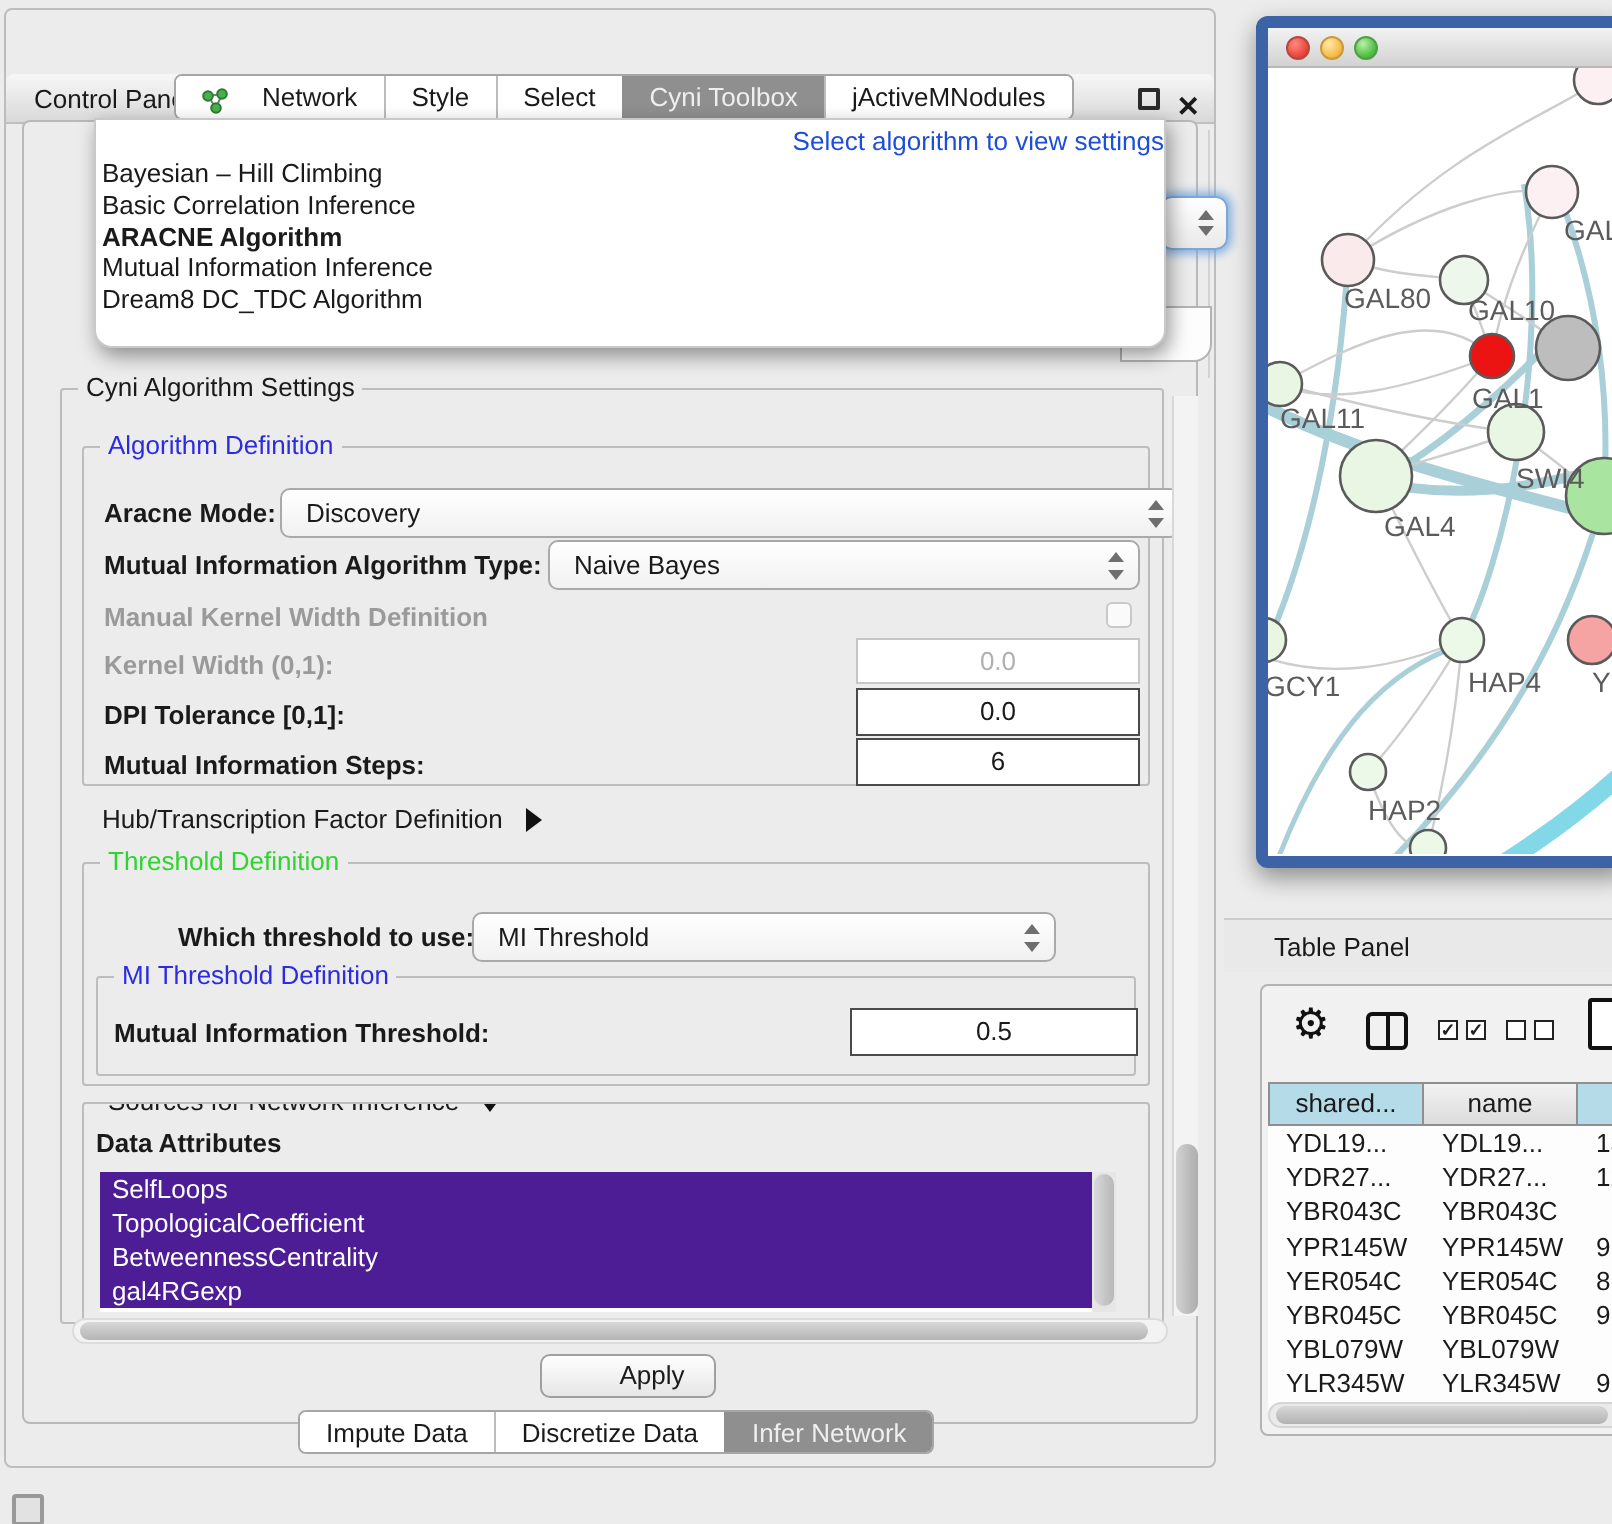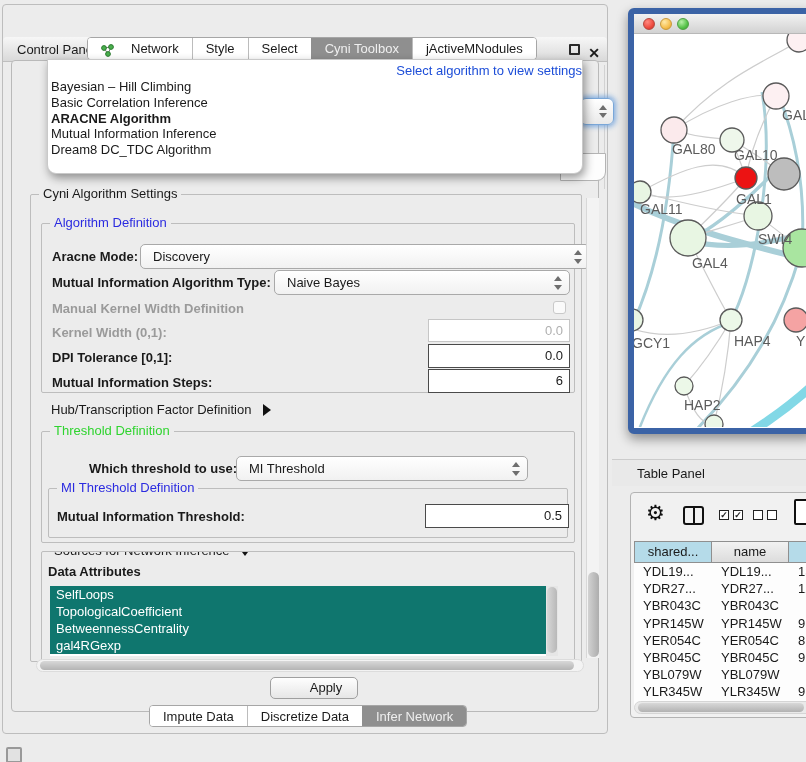--- a/index.html
+++ b/index.html
@@ -67,36 +67,36 @@
   
   .combo { position:absolute; background:linear-gradient(#ffffff,#f1f1f1); border:1px solid #a9a9a9;
     border-radius:5px; height:25px; line-height:23px; padding-left:12px; }
   .combo .stepper { position:absolute; right:6px; top:5px; width:9px; height:14px; }
   .combo .stepper .up { position:absolute; top:0; left:0; width:0; height:0;
     border-left:4.5px solid transparent; border-right:4.5px solid transparent; border-bottom:5px solid #6e6e6e; }
   .combo .stepper .dn { position:absolute; bottom:0; left:0; width:0; height:0;
     border-left:4.5px solid transparent; border-right:4.5px solid transparent; border-top:5px solid #6e6e6e; }
 
   
-  .tfield { position:absolute; background:#fff; text-align:right; padding:0 6px; line-height:22px; }
+  .tfield { position:absolute; background:#fff; text-align:center; padding:0 6px; line-height:22px; }
   .tfield.strong { border:1.5px solid #4a4a4a; }
   .tfield.weak { border:1px solid #c6c6c6; color:#b0b0b0; }
 
   .checkbox { position:absolute; width:13px; height:13px; border:1px solid #c9c9c9; border-radius:3px;
     background:#fafafa; }
 
   .tri-right { display:inline-block; width:0; height:0; border-top:6px solid transparent;
     border-bottom:6px solid transparent; border-left:8px solid #111; margin-left:8px; vertical-align:-2px; }
   .tri-down { display:inline-block; width:0; height:0; border-left:6px solid transparent;
     border-right:6px solid transparent; border-top:8px solid #111; margin-left:6px; vertical-align:-1px; }
 
   
   #attr-list { position:absolute; left:8px; top:34px; width:508px; height:70px; background:#fff;
     overflow:hidden; }
-  #attr-list .attr-item { height:17px; line-height:17px; padding-left:6px; background:#0f766e; color:#fff;
+  #attr-list .attr-item { height:17px; line-height:17px; padding-left:6px; background:#4c1d95; color:#fff;
     white-space:nowrap; }
   #attr-scroll { position:absolute; right:0; top:0; width:12px; height:70px; background:#e6e6e6; }
   #attr-scroll .thumb { position:absolute; left:1px; top:1px; width:10px; height:66px;
     background:linear-gradient(90deg,#d8d8d8,#b8b8b8); border-radius:5px; }
 
   
   #v-scroll { position:absolute; left:574px; top:137px; width:13px; height:460px;
     background:#f3f3f3; border-left:1px solid #d8d8d8; }
   #v-scroll .thumb { position:absolute; left:1px; top:374px; width:11px; height:85px;
     background:linear-gradient(90deg,#d2d2d2,#adadad); border-radius:6px; }

